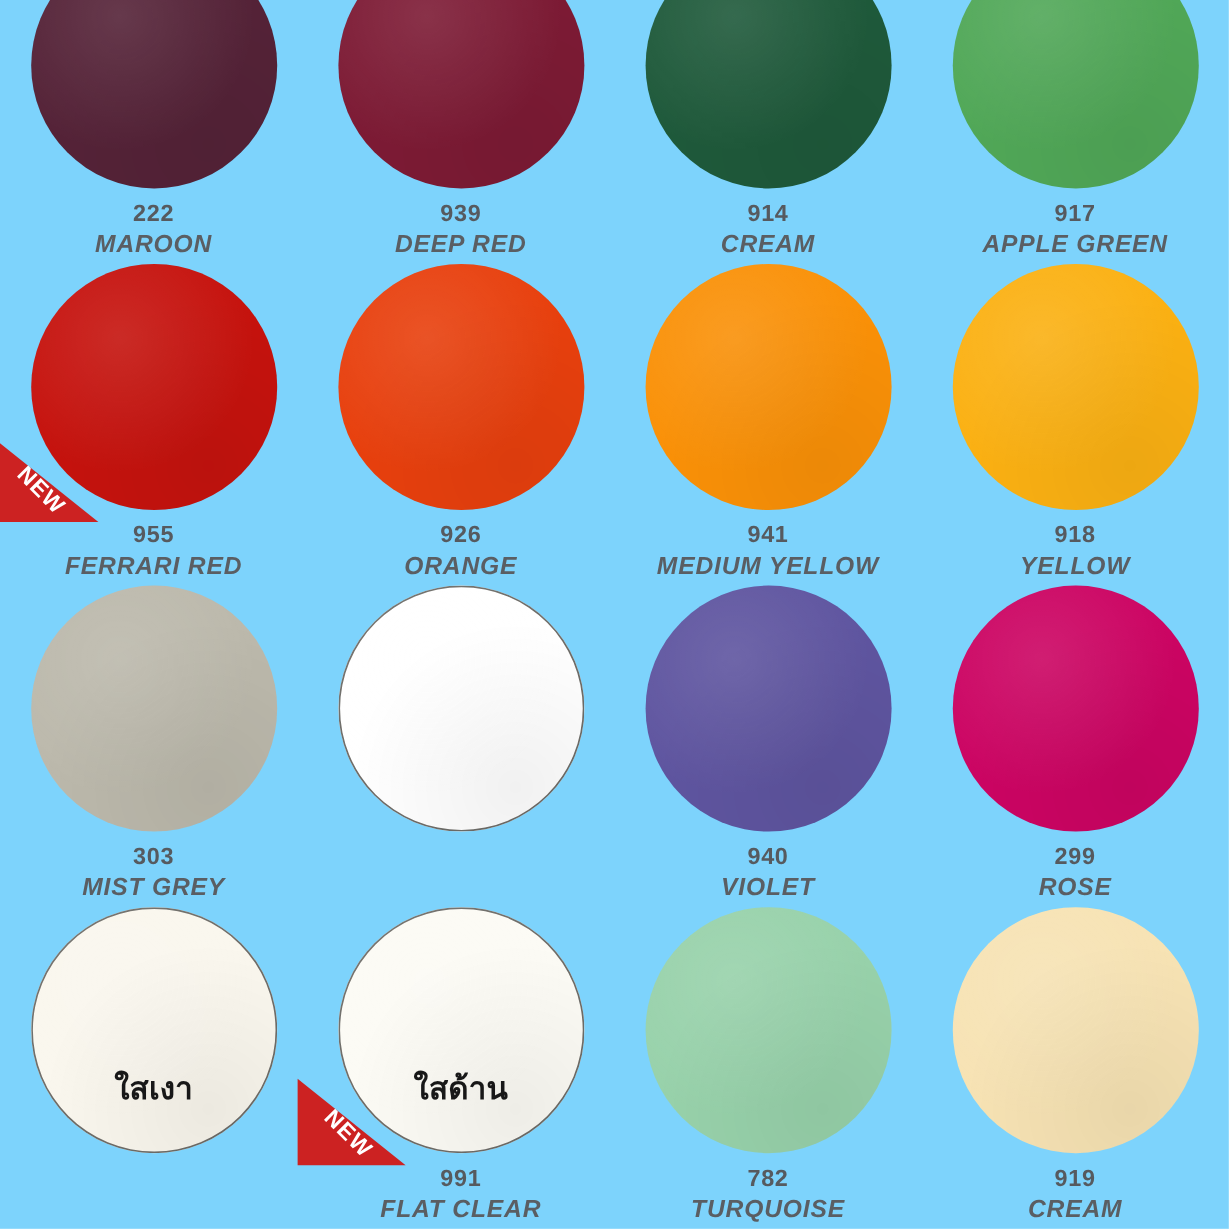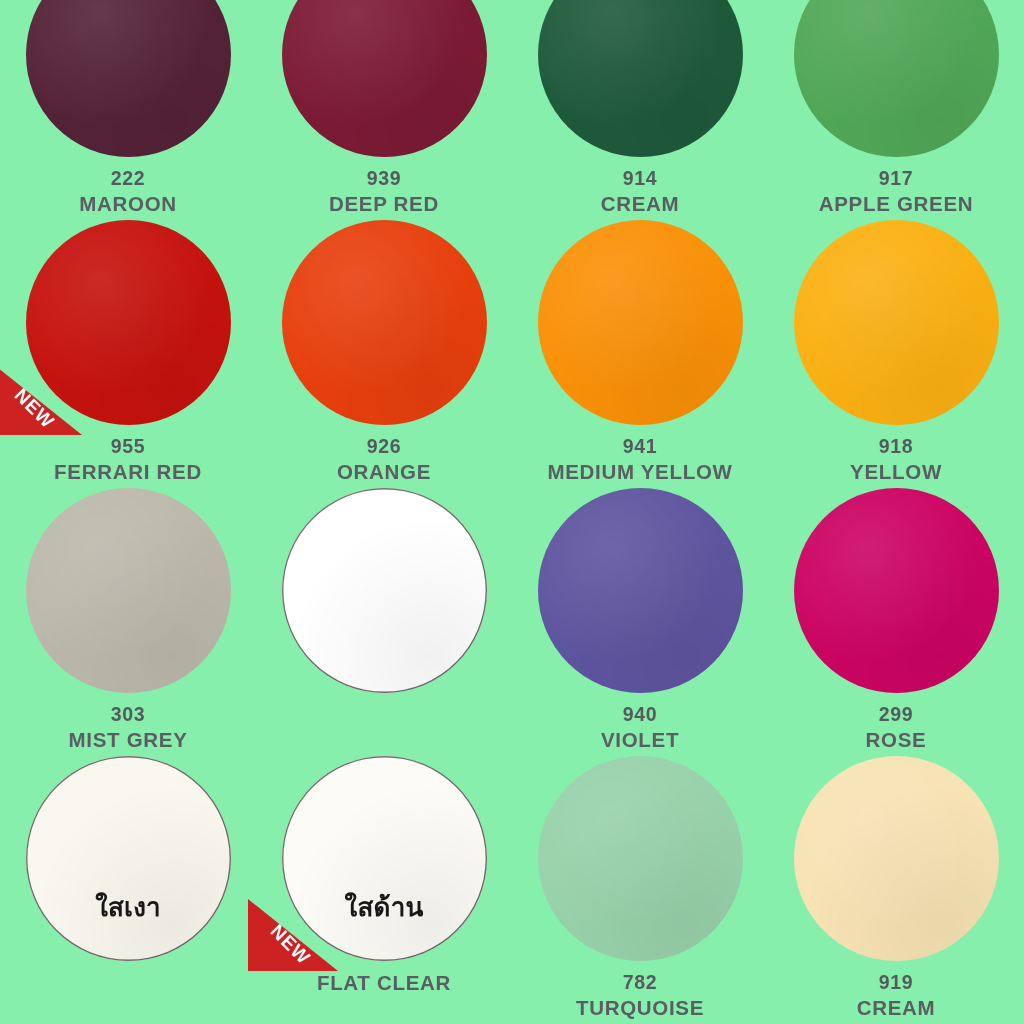--- a/index.html
+++ b/index.html
@@ -13,21 +13,21 @@
     height: 1024px;
     overflow: hidden;
     font-family: "Liberation Sans", sans-serif;
     -webkit-font-smoothing: antialiased;
   }
 
   #chart {
     position: relative;
     width: 1024px;
     height: 1024px;
-    background: #86efac;
+    background: #7dd3fc;
   }
 
   
   .grid {
     position: absolute;
     left: 0;
     top: -52px;            
     width: 1024px;
     display: grid;
     grid-template-columns: repeat(4, 256px);
@@ -113,20 +113,21 @@
     font-weight: 700;
     letter-spacing: .6px;
     color: #565a5f;
   }
   .name {
     font-size: 20.5px;
     font-weight: 700;
     letter-spacing: .7px;
     color: #5a5e63;
     white-space: nowrap;
+    font-style: italic;
   }
 </style>
 </head>
 <body>
 
 <div id="chart">
   <div class="grid" id="grid">
       <div class="cell">
         <div class="swatch-wrap">
           <div class="swatch" style="background: rgb(85, 35, 56);"></div>
@@ -248,20 +249,21 @@
           <div class="swatch outlined" style="background: rgb(252, 251, 245);"></div>
           <div class="overlay-th">ใสด้าน</div>
           <div class="new-flag">
             <svg viewBox="0 0 96 80" xmlns="http://www.w3.org/2000/svg">
               <path d="M2 78 L2 6 L92 78 Z" fill="#cc2222"></path>
               <text x="40" y="56" fill="#ffffff" font-family="Liberation Sans, sans-serif" font-size="19" font-weight="700" letter-spacing="1" text-anchor="middle" transform="rotate(45 40 56)">NEW</text>
             </svg>
           </div>
         </div>
         <div class="caption">
+          <div class="code">991</div>
           <div class="name">FLAT CLEAR</div>
         </div>
       </div>
       <div class="cell">
         <div class="swatch-wrap">
           <div class="swatch" style="background: rgb(152, 210, 171);"></div>
         </div>
         <div class="caption">
           <div class="code">782</div>
           <div class="name">TURQUOISE</div>

